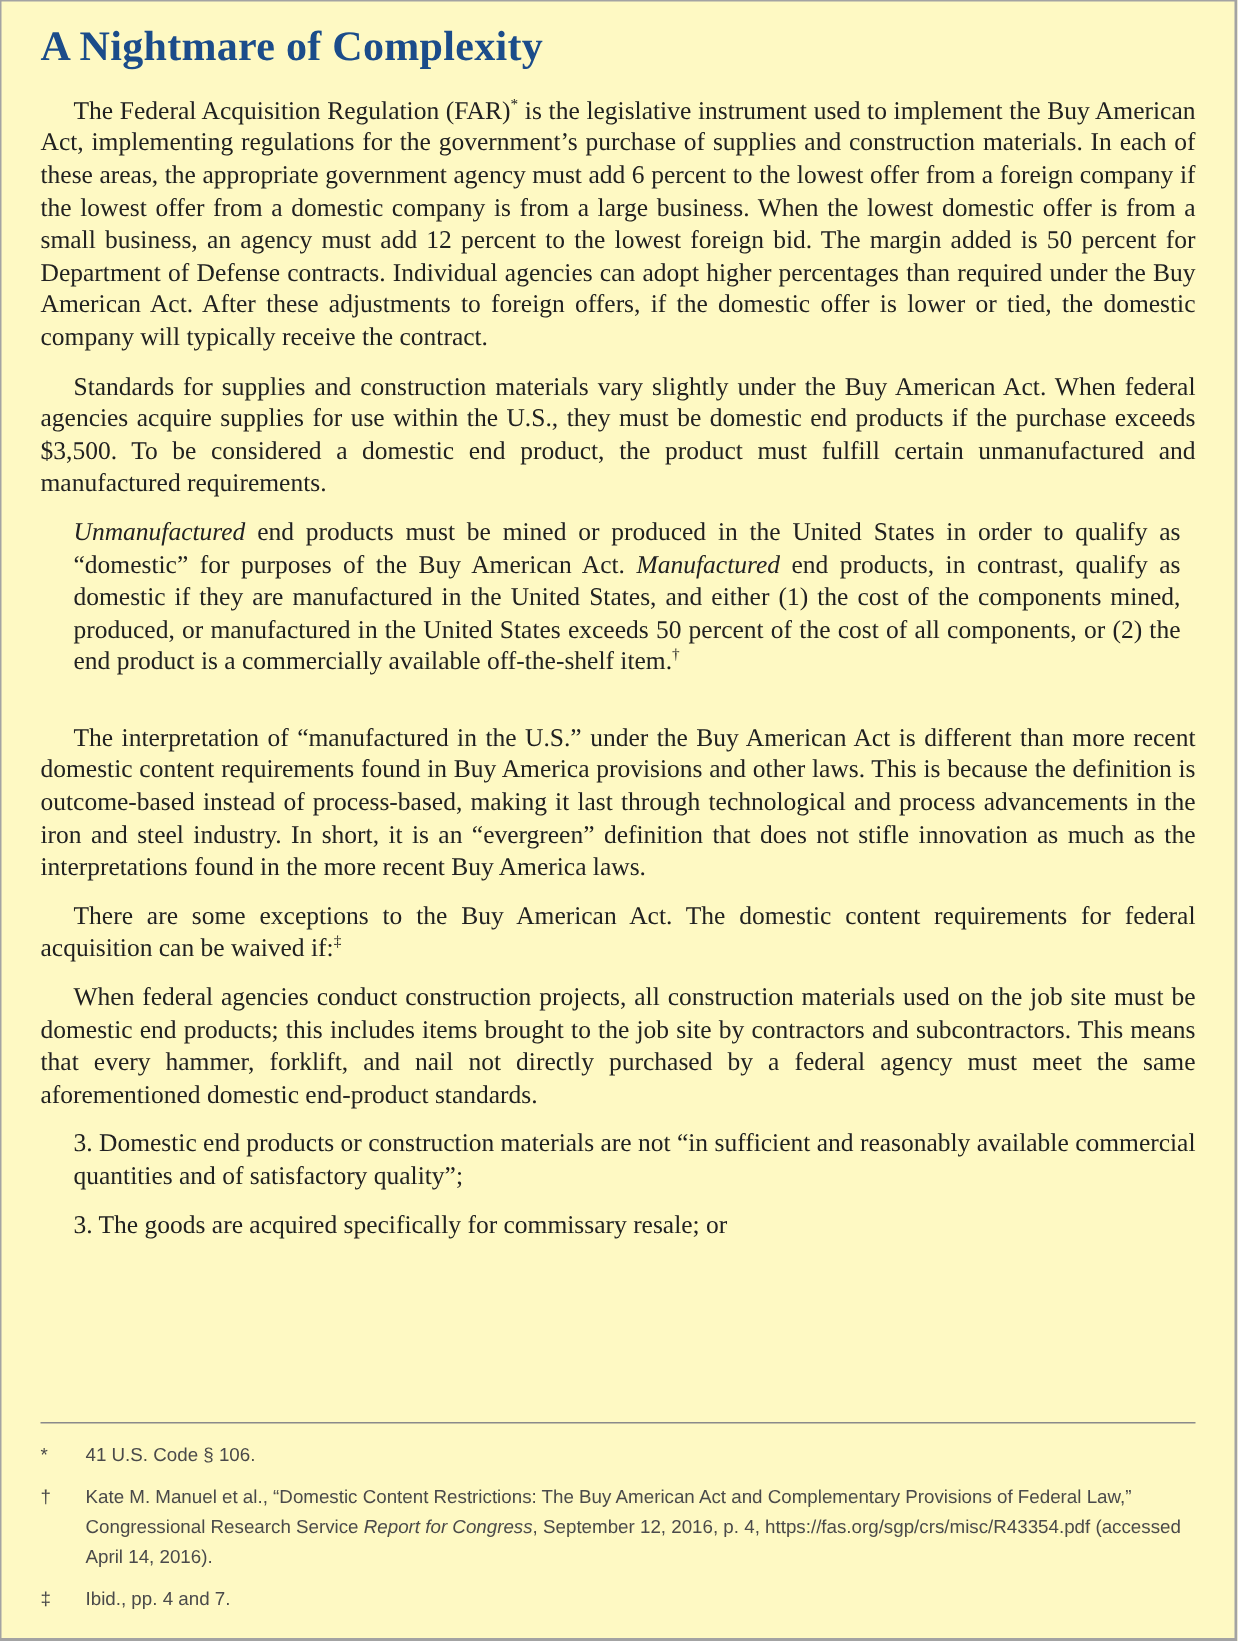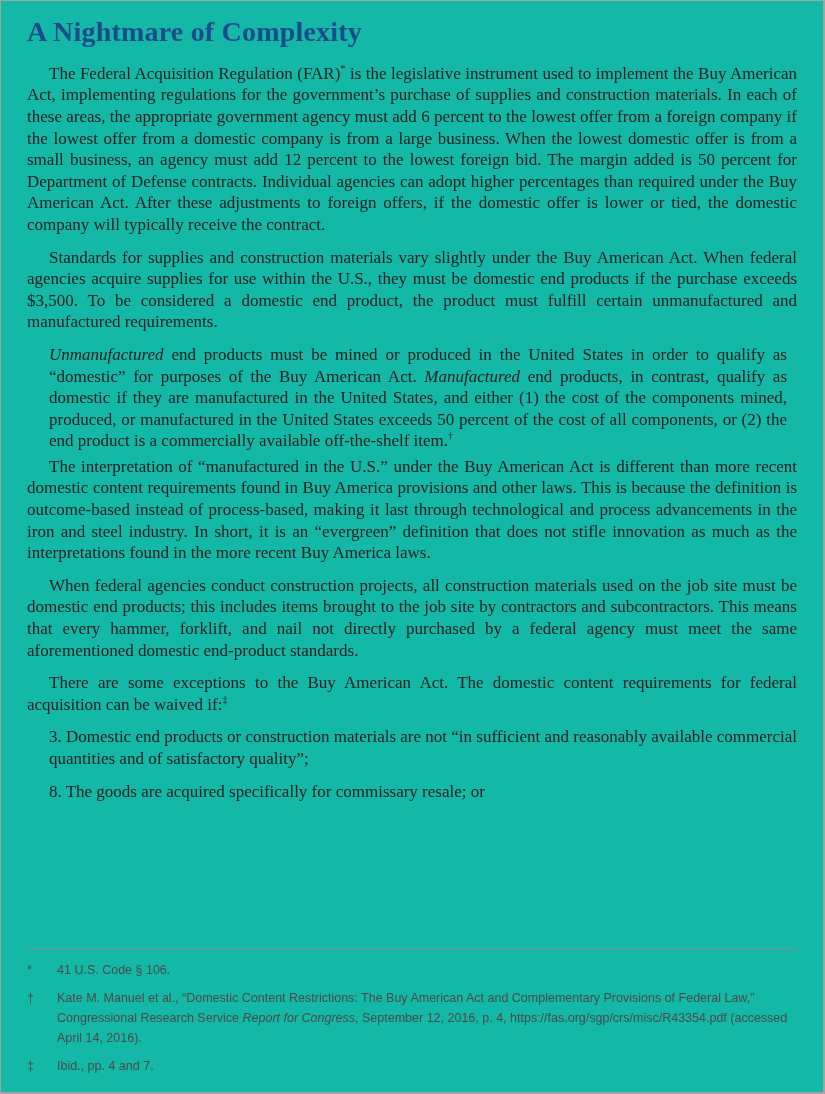--- a/index.html
+++ b/index.html
@@ -4,21 +4,21 @@
 <style>
   html, body {
     margin: 0;
     padding: 0;
     background: #ffffff;
   }
   .page {
     width: 825px;
     height: 1094px;
     box-sizing: border-box;
-    background: #14b8a6;
+    background: #fef9c3;
     border: 1px solid #a3a3a3;
     border-right-width: 2px;
     border-bottom-width: 2px;
     padding: 16px 26px 14px 26px;
     display: flex;
     flex-direction: column;
     font-family: "Liberation Serif", serif;
     color: #212121;
     overflow: hidden;
   }
@@ -36,21 +36,21 @@
     line-height: 21.6px;
     text-align: justify;
     text-indent: 22px;
     margin: 0 0 11px 0;
   }
   .quote-para {
     font-size: 17px;
     line-height: 21.6px;
     text-align: justify;
     text-indent: 0;
-    margin: 0 10px 4px 22px;
+    margin: 0 10px 29px 22px;
     font-family: Liberation Serif, serif;
   }
   .list-item {
     font-size: 17px;
     line-height: 21.6px;
     text-align: justify;
     text-indent: 0;
     margin: 0 0 11px 22px;
   }
   .it { font-style: italic; }
@@ -94,26 +94,26 @@
   <h1 class="title">A Nightmare of Complexity</h1>
 
   <p class="body-para"><span>The Federal Acquisition Regulation (FAR)</span><sup class="fnref">*</sup><span> is the legislative instrument used to implement the Buy American Act, implementing regulations for the government’s purchase of supplies and construction materials. In each of these areas, the appropriate government agency must add 6 percent to the lowest offer from a foreign company if the lowest offer from a domestic company is from a large business. When the lowest domestic offer is from a small business, an agency must add 12 percent to the lowest foreign bid. The margin added is 50 percent for Department of Defense contracts. Individual agencies can adopt higher percentages than required under the Buy American Act. After these adjustments to foreign offers, if the domestic offer is lower or tied, the domestic company will typically receive the contract.</span></p>
 
   <p class="body-para">Standards for supplies and construction materials vary slightly under the Buy American Act. When federal agencies acquire supplies for use within the U.S., they must be domestic end products if the purchase exceeds $3,500. To be considered a domestic end product, the product must fulfill certain unmanufactured and manufactured requirements.</p>
 
   <p class="quote-para"><span class="it">Unmanufactured</span><span> end products must be mined or produced in the United States in order to qualify as “domestic” for purposes of the Buy American Act. </span><span class="it">Manufactured</span><span> end products, in contrast, qualify as domestic if they are manufactured in the United States, and either (1) the cost of the components mined, produced, or manufactured in the United States exceeds 50 percent of the cost of all components, or (2) the end product is a commercially available off-the-shelf item.</span><sup class="fnref">†</sup></p>
 
   <p class="body-para">The interpretation of “manufactured in the U.S.” under the Buy American Act is different than more recent domestic content requirements found in Buy America provisions and other laws. This is because the definition is outcome-based instead of process-based, making it last through technological and process advancements in the iron and steel industry. In short, it is an “evergreen” definition that does not stifle innovation as much as the interpretations found in the more recent Buy America laws.</p>
 
+  <p class="body-para"><span>There are some exceptions to the Buy American Act. The domestic content requirements for federal acquisition can be waived if:</span><sup class="fnref">‡</sup></p>
+
   <p class="body-para">When federal agencies conduct construction projects, all construction materials used on the job site must be domestic end products; this includes items brought to the job site by contractors and subcontractors. This means that every hammer, forklift, and nail not directly purchased by a federal agency must meet the same aforementioned domestic end-product standards.</p>
 
-  <p class="body-para"><span>There are some exceptions to the Buy American Act. The domestic content requirements for federal acquisition can be waived if:</span><sup class="fnref">‡</sup></p>
-
   <p class="list-item">3. Domestic end products or construction materials are not “in sufficient and reasonably available commercial quantities and of satisfactory quality”;</p>
-  <p class="list-item">8. The goods are acquired specifically for commissary resale; or</p>
+  <p class="list-item">3. The goods are acquired specifically for commissary resale; or</p>
 
   <div class="footer">
     <hr class="fn-divider">
 
     <div class="footnote">
       <span class="fn-marker">*</span>
       <span class="fn-text">41 U.S. Code § 106.</span>
     </div>
 
     <div class="footnote">

